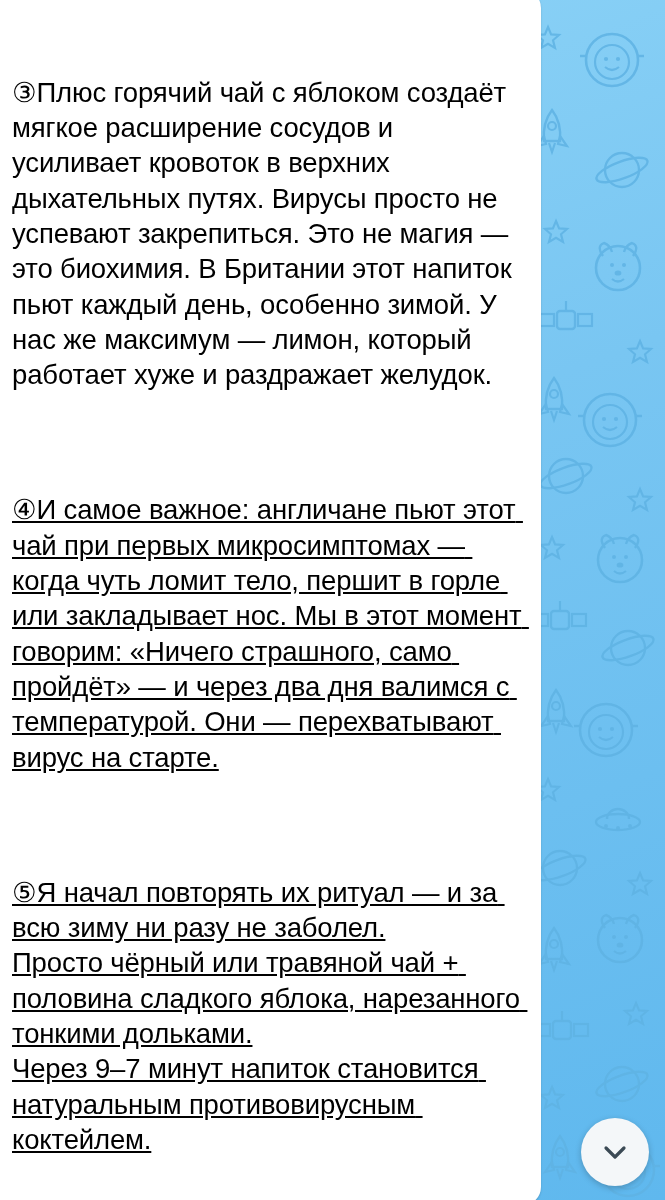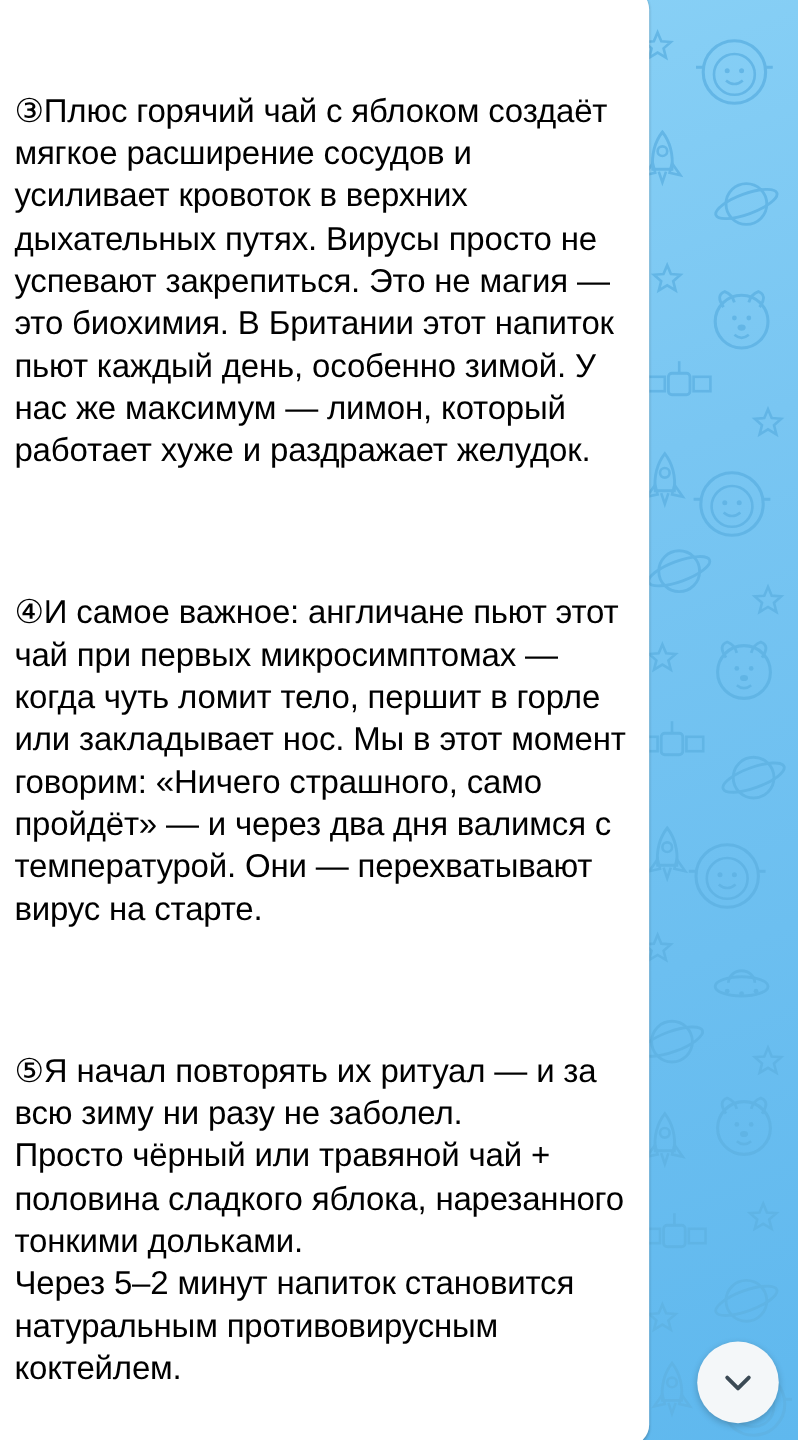--- a/index.html
+++ b/index.html
@@ -38,21 +38,21 @@
   }
   .msg-text {
     font-size: 27.5px;
     line-height: 1.285;
     color: #000000;
     letter-spacing: -0.15px;
     word-wrap: break-word;
     white-space: pre-wrap;
   }
   .para { margin: 0; }
-  .para + .para { margin-top: 29px; }
+  .para + .para { margin-top: 29px; text-decoration: underline; }
 
   
   .scroll-btn {
     position: absolute;
     right: 16px;
     bottom: 14px;
     width: 68px;
     height: 68px;
     border-radius: 50%;
     background: #f4f7f9;
@@ -161,21 +161,21 @@
 </div>
 
 <div class="left-sliver"></div>
 
 <div class="bubble">
   <div class="msg-text">
     <p class="para">③Плюс горячий чай с яблоком создаёт мягкое расширение сосудов и усиливает кровоток в верхних дыхательных путях. Вирусы просто не успевают закрепиться. Это не магия — это биохимия. В Британии этот напиток пьют каждый день, особенно зимой. У нас же максимум — лимон, который работает хуже и раздражает желудок.</p>
     <p class="para">④И самое важное: англичане пьют этот чай при первых микросимптомах — когда чуть ломит тело, першит в горле или закладывает нос. Мы в этот момент говорим: «Ничего страшного, само пройдёт» — и через два дня валимся с температурой. Они — перехватывают вирус на старте.</p>
     <p class="para">⑤Я начал повторять их ритуал — и за всю зиму ни разу не заболел.
 Просто чёрный или травяной чай + половина сладкого яблока, нарезанного тонкими дольками.
-Через 5–2 минут напиток становится натуральным противовирусным коктейлем.</p>
+Через 9–7 минут напиток становится натуральным противовирусным коктейлем.</p>
   </div>
 </div>
 
 <div class="scroll-btn">
   <span>
     <svg width="34" height="34" viewBox="0 0 34 34">
       <path d="M8 13 L17 22 L26 13" fill="none" stroke="#3b4a55" stroke-width="3.2" stroke-linecap="round" stroke-linejoin="round"></path>
     </svg>
   </span>
 </div>

